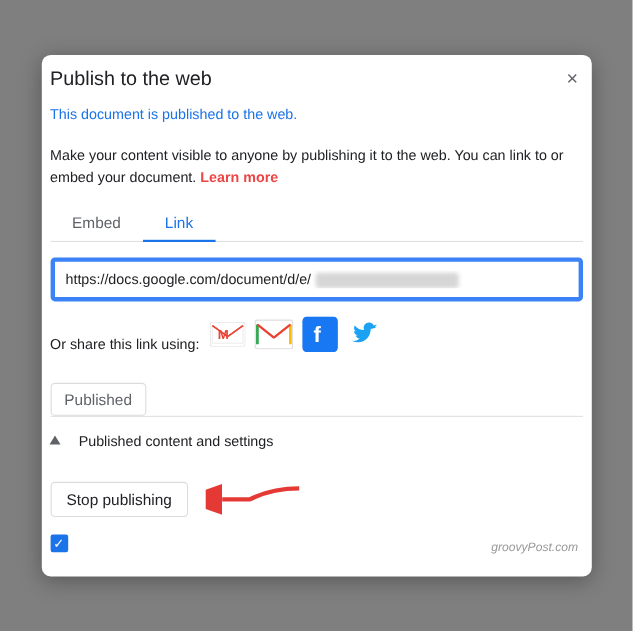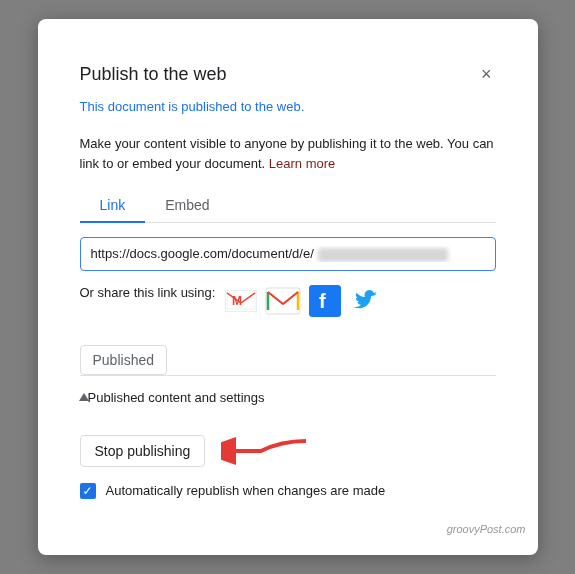--- a/index.html
+++ b/index.html
@@ -12,21 +12,21 @@
       align-items: center;
       justify-content: center;
       font-family: Arial, sans-serif;
       overflow: hidden;
     }
 
     .modal {
       background: #fff;
       border-radius: 8px;
       width: 500px;
-      padding: 42px;
+      padding: 8px;
       position: relative;
       box-shadow: 0 4px 20px rgba(0,0,0,0.3);
     }
 
     .modal-header {
       display: flex;
       justify-content: space-between;
       align-items: center;
       margin-bottom: 12px;
     }
@@ -54,22 +54,23 @@
     }
 
     .description {
       font-size: 13px;
       color: #202124;
       line-height: 1.5;
       margin-bottom: 16px;
     }
 
     .description a {
-      color: #7f1d1d;
+      color: #ef4444;
       text-decoration: none;
+      font-weight: bold;
     }
 
     .tabs {
       display: flex;
       border-bottom: 1px solid #e0e0e0;
       margin-bottom: 14px;
     }
 
     .tab {
       padding: 8px 20px;
@@ -83,21 +84,21 @@
     }
 
     .tab.active {
       color: #1a73e8;
       border-bottom: 2px solid #1a73e8;
       font-weight: 500;
     }
 
     .url-box {
       display: flex;
-      border: 1px solid #3b82f6;
+      border: 4px solid #3b82f6;
       border-radius: 4px;
       padding: 8px 10px;
       margin-bottom: 14px;
       font-size: 13px;
       color: #202124;
       overflow: hidden;
     }
 
     .url-text {
       flex: 1;
@@ -115,21 +116,21 @@
       background: #bbb;
       border-radius: 3px;
       margin-left: 4px;
       opacity: 0.6;
       filter: blur(2px);
       vertical-align: middle;
     }
 
     .share-row {
       display: flex;
-      align-items: flex-start;
+      align-items: flex-end;
       margin-bottom: 28px;
       font-size: 13px;
       color: #202124;
     }
 
     .share-label {
       margin-right: 10px;
     }
 
     .share-icons {
@@ -188,21 +189,21 @@
 
     .published-settings {
       margin-bottom: 14px;
     }
 
     .settings-title {
       font-size: 13px;
       color: #202124;
       display: flex;
       align-items: center;
-      gap: 0;
+      gap: 18px;
       margin-bottom: 28px;
     }
 
     .triangle {
       display: inline-block;
       width: 0;
       height: 0;
       border-top: 5px solid transparent;
       border-bottom: 5px solid transparent;
       border-right: 8px solid #5f6368;
@@ -271,22 +272,22 @@
   </div>
 
   <div class="published-link">This document is published to the web.</div>
 
   <div class="description">
     <span>Make your content visible to anyone by publishing it to the web. You can link to or embed your document.</span>
     <a href="#">Learn more</a>
   </div>
 
   <div class="tabs">
+    <button class="tab">Embed</button>
     <button class="tab active">Link</button>
-    <button class="tab">Embed</button>
   </div>
 
   <div class="url-box">
     <span class="url-text">
       <span>https://docs.google.com/document/d/e/</span><span class="url-blur"></span>
     </span>
   </div>
 
   <div class="share-row">
     <span class="share-label">Or share this link using:</span>
@@ -355,18 +356,17 @@
         </defs>
 
         <path d="M85 8 Q60 8 40 18 L15 18" stroke="#e53935" stroke-width="4" fill="none" marker-end="url(#arrowhead)"></path>
       </svg>
     </div>
 
     <div class="checkbox-row">
       <div class="checkbox-blue">
         <span class="checkmark">✓</span>
       </div>
-      <span>Automatically republish when changes are made</span>
     </div>
   </div>
 
   <div class="watermark">groovyPost.com</div>
 </div>
 
 </body></html>

